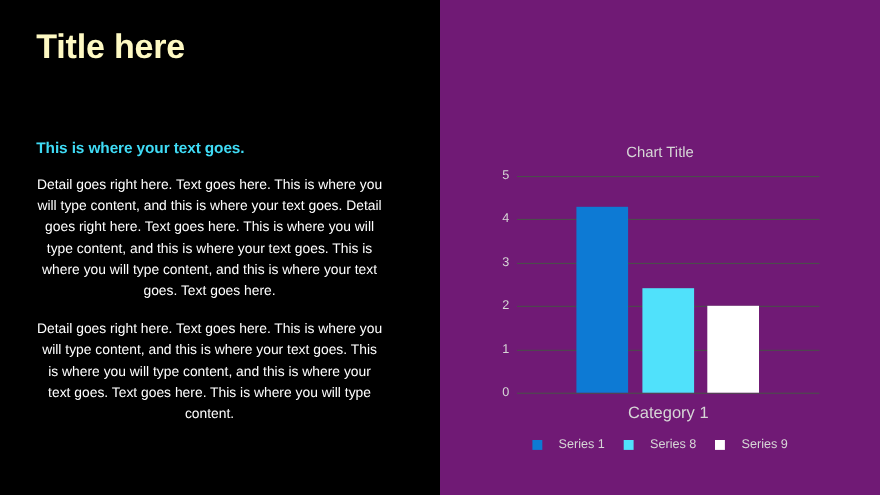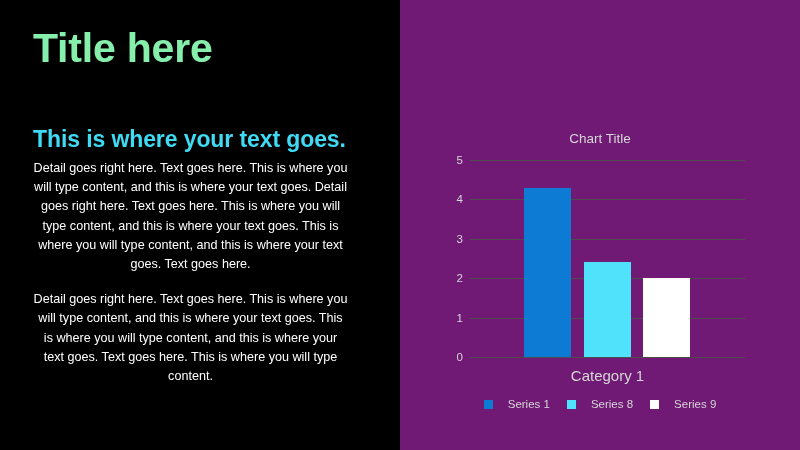--- a/index.html
+++ b/index.html
@@ -18,30 +18,30 @@
   
   #left-panel {
     position: relative;
     width: 400px; height: 450px;
     background: #000000;
     flex: 0 0 400px;
   }
   #slide-title {
     position: absolute;
     left: 33px; top: 26px;
-    font-size: 41px;
+    font-size: 31px;
     font-weight: bold;
-    color: #86efac;
+    color: #fef9c3;
     letter-spacing: -0.2px;
     line-height: 1.1;
   }
   #body-heading {
     position: absolute;
     left: 33px; top: 126px;
-    font-size: 23px;
+    font-size: 14px;
     font-weight: bold;
     color: #3fdbf5;
     letter-spacing: -0.1px;
   }
   #body-copy {
     position: absolute;
     left: 33px; top: 159px;
     width: 315px;
   }
   #body-copy p {

